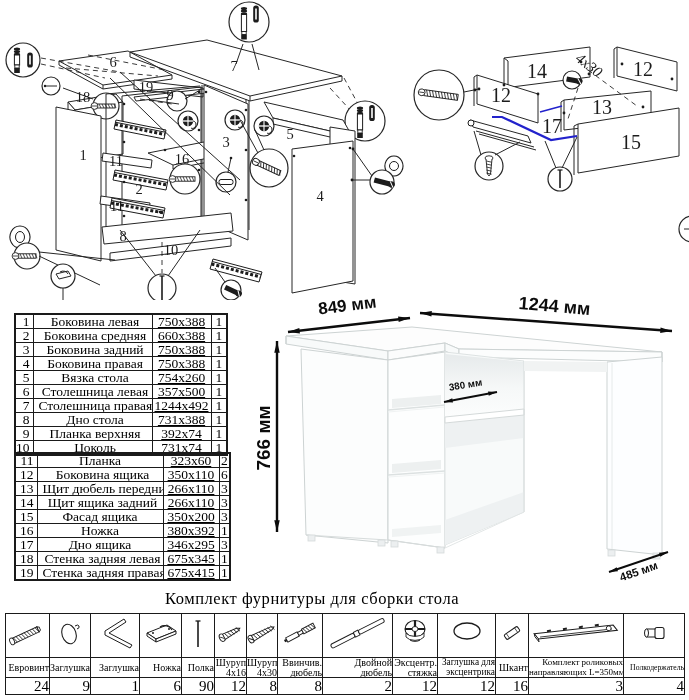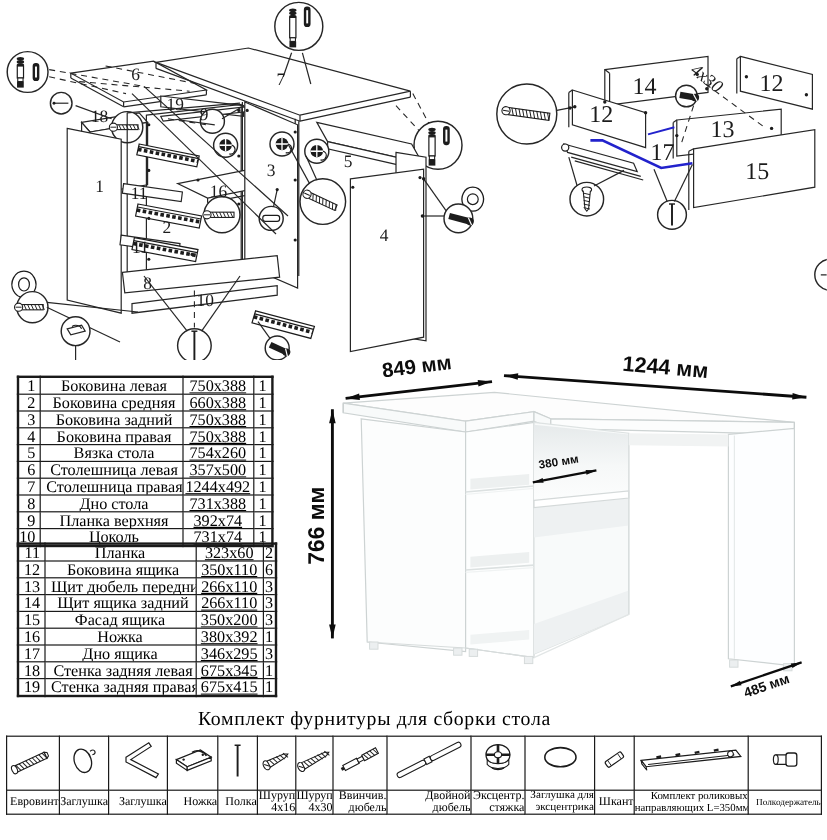--- a/index.html
+++ b/index.html
@@ -726,14 +726,30 @@
         <td class="lbl">
           <div>Шкант</div>
         </td>
   <td class="lbl" style="font-size:9px">
           <div>Комплект роликовых<br>направляющих L=350мм</div>
         </td>
         <td class="lbl" style="font-size:7.7px">
           <div>Полкодержатель</div>
         </td>
  </tr>
+ <tr>
+  <td class="cnt">24</td>
+        <td class="cnt">9</td>
+        <td class="cnt">1</td>
+        <td class="cnt">6</td>
+  <td class="cnt">90</td>
+        <td class="cnt">12</td>
+        <td class="cnt">8</td>
+        <td class="cnt">8</td>
+  <td class="cnt">2</td>
+        <td class="cnt">12</td>
+        <td class="cnt">12</td>
+        <td class="cnt">16</td>
+  <td class="cnt">3</td>
+        <td class="cnt">4</td>
+ </tr>
 </tbody>
   </table>
 
 </body></html>

